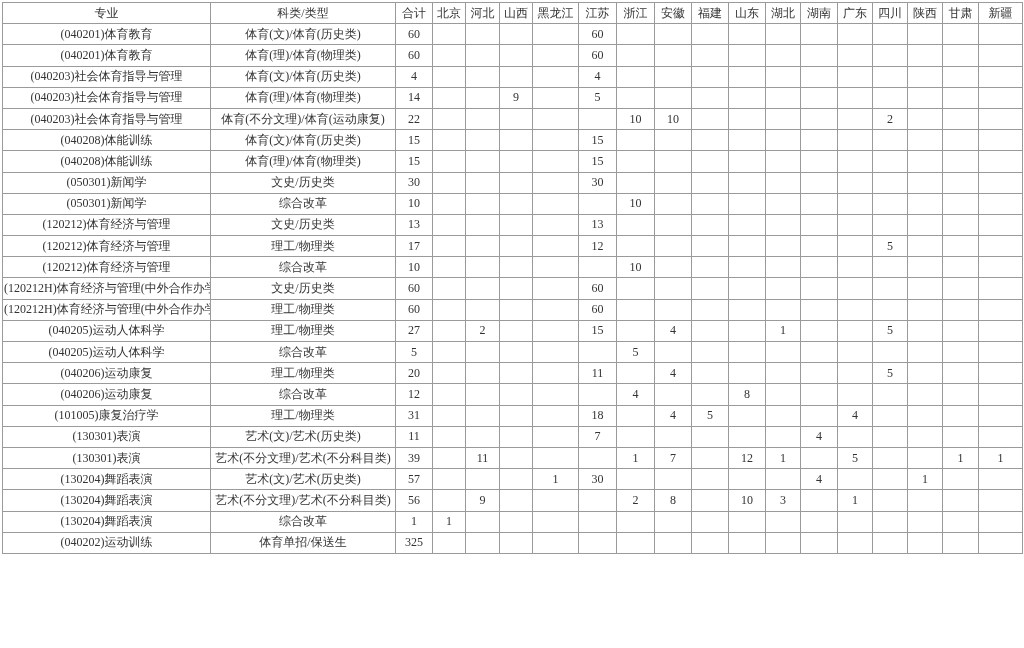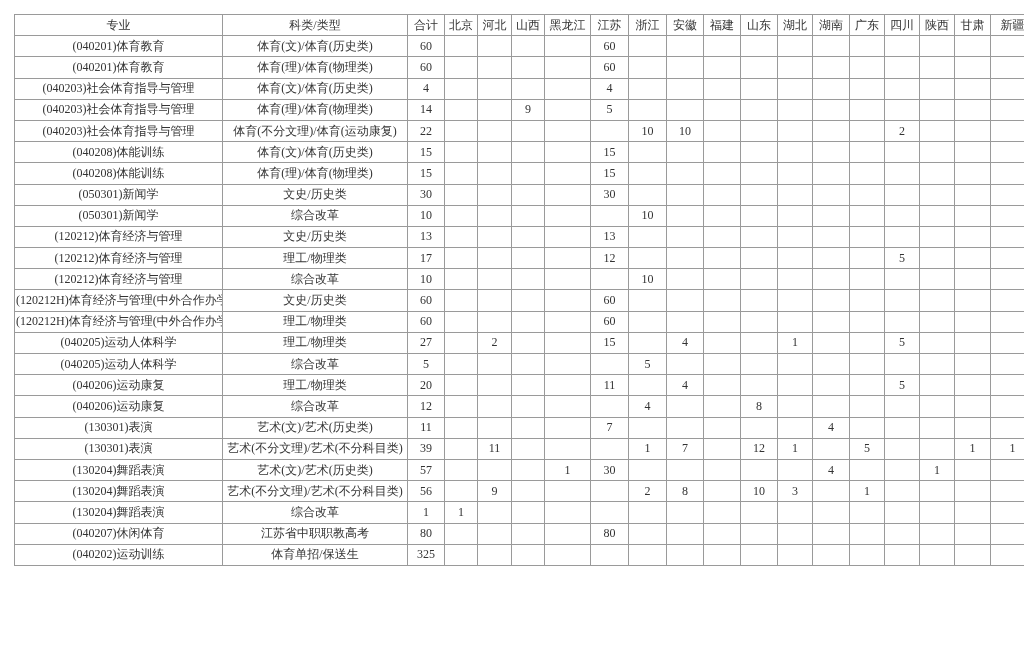--- a/index.html
+++ b/index.html
@@ -4,21 +4,21 @@
 <style>
   html, body {
     margin: 0;
     padding: 0;
     background: #ffffff;
     width: 1024px;
     height: 648px;
     overflow: hidden;
   }
   .table-wrap {
-    padding: 14px;
+    padding: 2px;
     box-sizing: border-box;
   }
   table.enroll {
     border-collapse: collapse;
     table-layout: fixed;
     width: 1020px;
     font-family: "Liberation Serif", "DejaVu Serif", serif;
     font-size: 12px;
     color: #333333;
     border: 1px solid #7f7f7f;
@@ -458,20 +458,41 @@
           <td>8</td>
           <td></td>
           <td></td>
           <td></td>
           <td></td>
           <td></td>
           <td></td>
           <td></td>
         </tr>
         <tr>
+          <td>(101005)康复治疗学</td>
+          <td>理工/物理类</td>
+          <td>31</td>
+          <td></td>
+          <td></td>
+          <td></td>
+          <td></td>
+          <td>18</td>
+          <td></td>
+          <td>4</td>
+          <td>5</td>
+          <td></td>
+          <td></td>
+          <td></td>
+          <td>4</td>
+          <td></td>
+          <td></td>
+          <td></td>
+          <td></td>
+        </tr>
+        <tr>
           <td>(130301)表演</td>
           <td>艺术(文)/艺术(历史类)</td>
           <td>11</td>
           <td></td>
           <td></td>
           <td></td>
           <td></td>
           <td>7</td>
           <td></td>
           <td></td>
@@ -550,41 +571,20 @@
         </tr>
         <tr>
           <td>(130204)舞蹈表演</td>
           <td>综合改革</td>
           <td>1</td>
           <td>1</td>
           <td></td>
           <td></td>
           <td></td>
           <td></td>
-          <td></td>
-          <td></td>
-          <td></td>
-          <td></td>
-          <td></td>
-          <td></td>
-          <td></td>
-          <td></td>
-          <td></td>
-          <td></td>
-          <td></td>
-        </tr>
-        <tr>
-          <td>(040207)休闲体育</td>
-          <td>江苏省中职职教高考</td>
-          <td>80</td>
-          <td></td>
-          <td></td>
-          <td></td>
-          <td></td>
-          <td>80</td>
           <td></td>
           <td></td>
           <td></td>
           <td></td>
           <td></td>
           <td></td>
           <td></td>
           <td></td>
           <td></td>
           <td></td>

